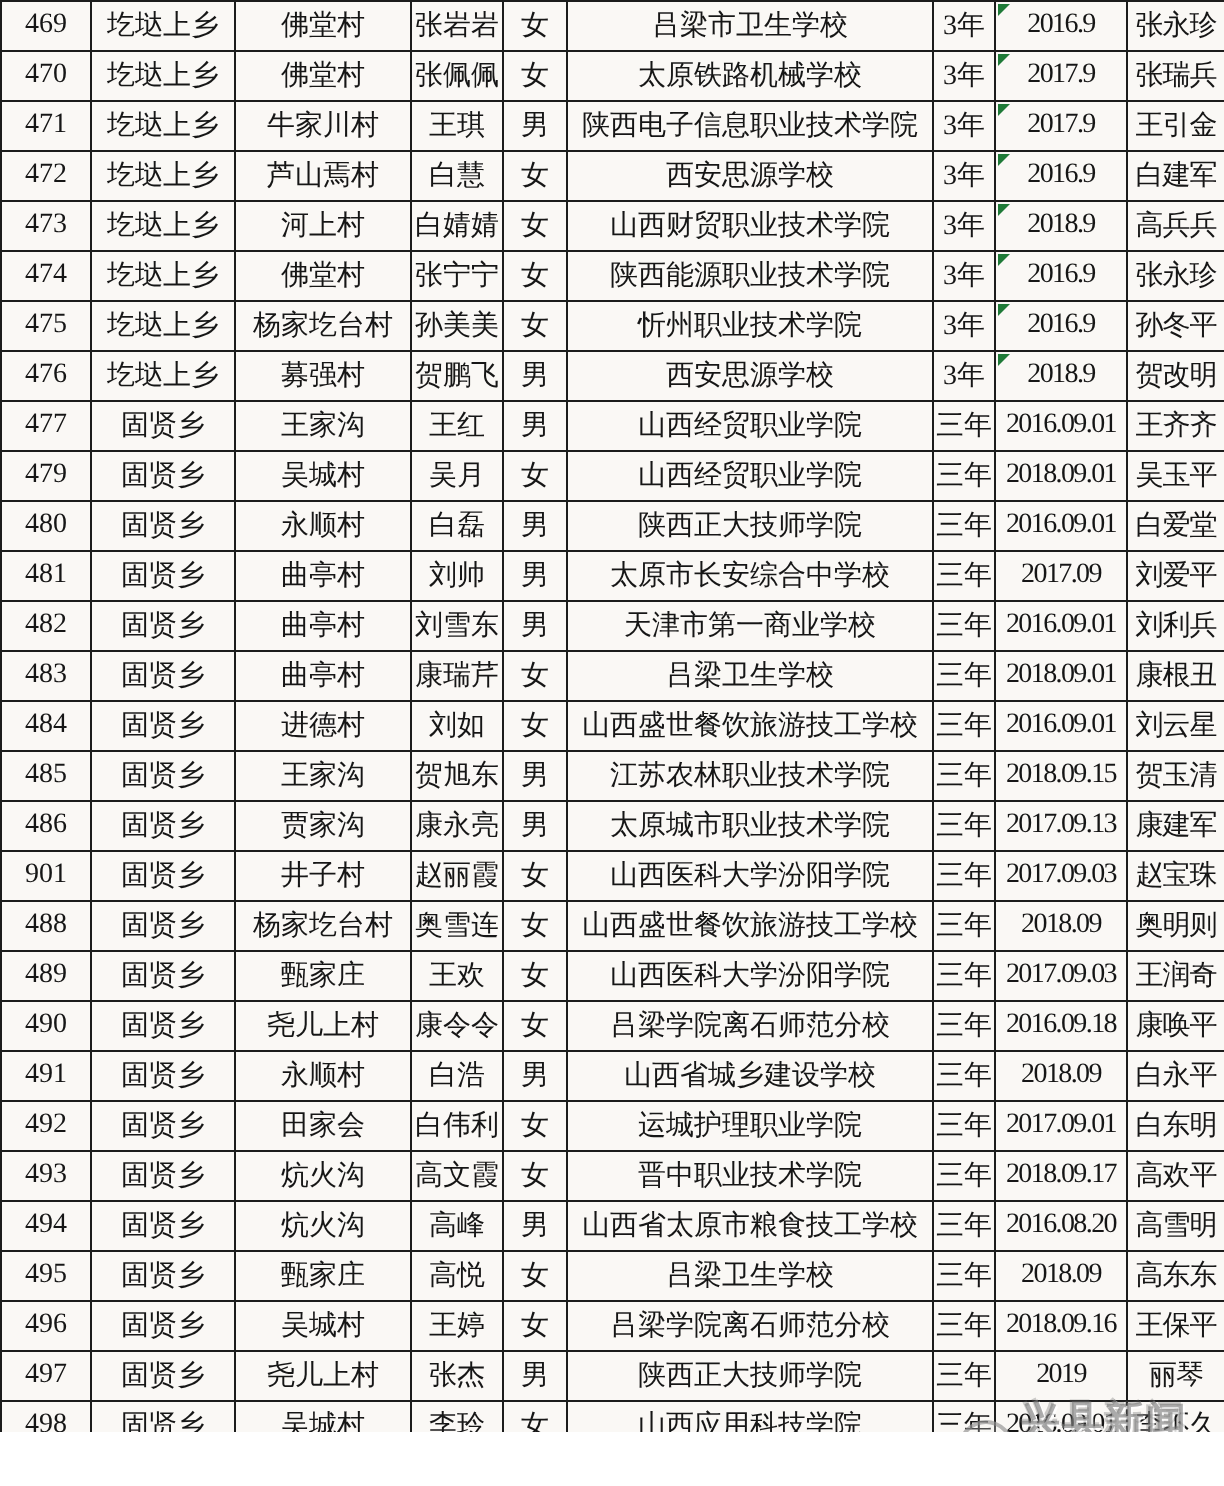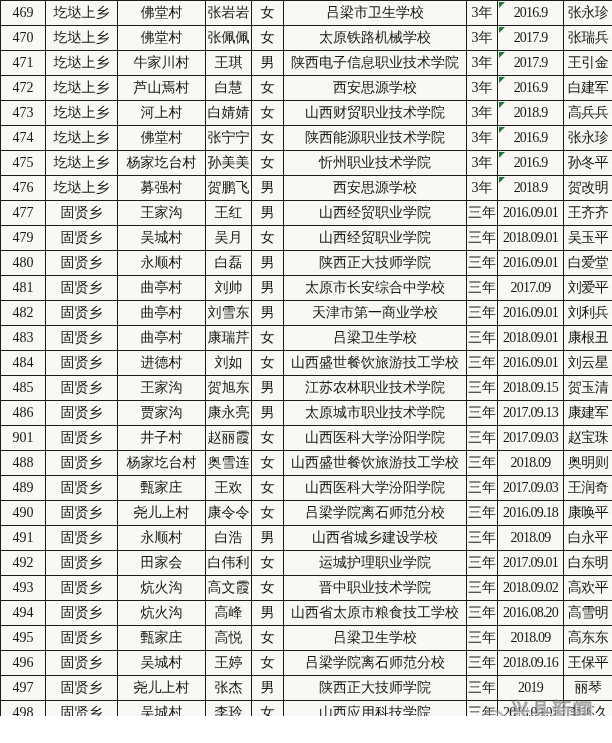--- a/index.html
+++ b/index.html
@@ -340,21 +340,21 @@
           <td class="c-guardian">白东明</td>
         </tr>
         <tr>
           <td class="c-num">493</td>
           <td class="c-township">固贤乡</td>
           <td class="c-village">炕火沟</td>
           <td class="c-name">高文霞</td>
           <td class="c-gender">女</td>
           <td class="c-school">晋中职业技术学院</td>
           <td class="c-years">三年</td>
-          <td class="c-date">2018.09.02</td>
+          <td class="c-date">2018.09.17</td>
           <td class="c-guardian">高欢平</td>
         </tr>
         <tr>
           <td class="c-num">494</td>
           <td class="c-township">固贤乡</td>
           <td class="c-village">炕火沟</td>
           <td class="c-name">高峰</td>
           <td class="c-gender">男</td>
           <td class="c-school">山西省太原市粮食技工学校</td>
           <td class="c-years">三年</td>

